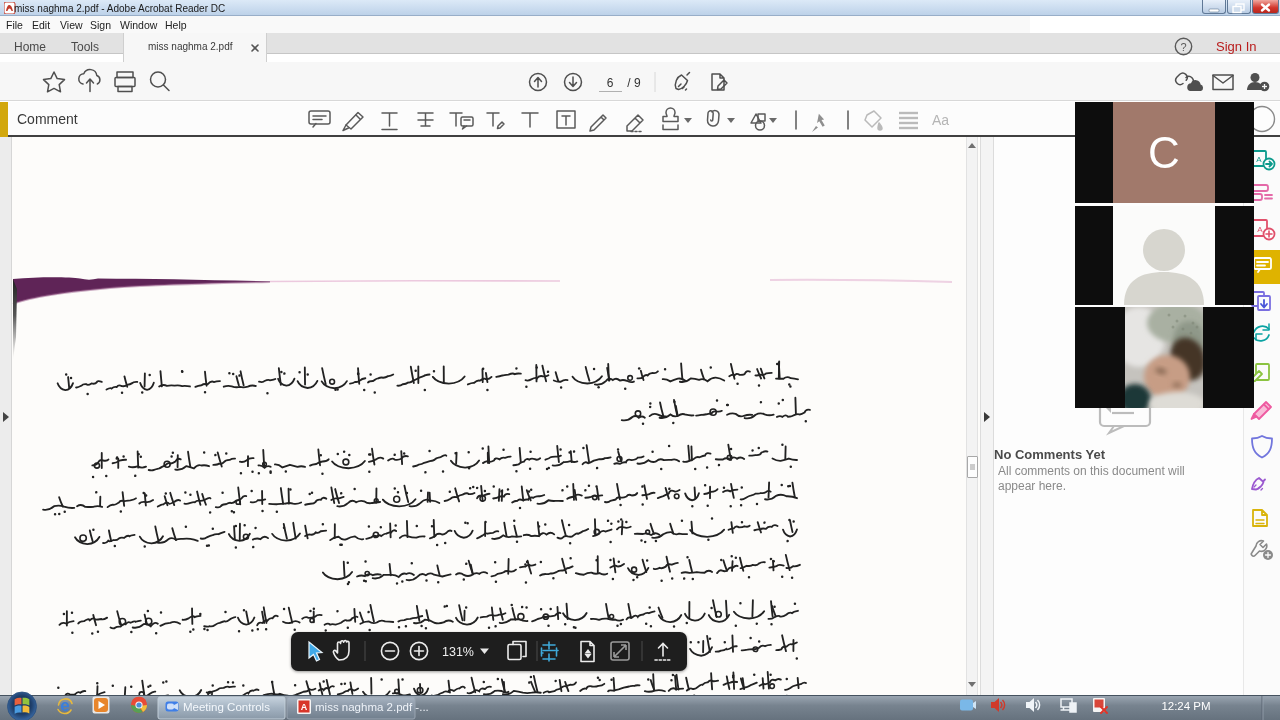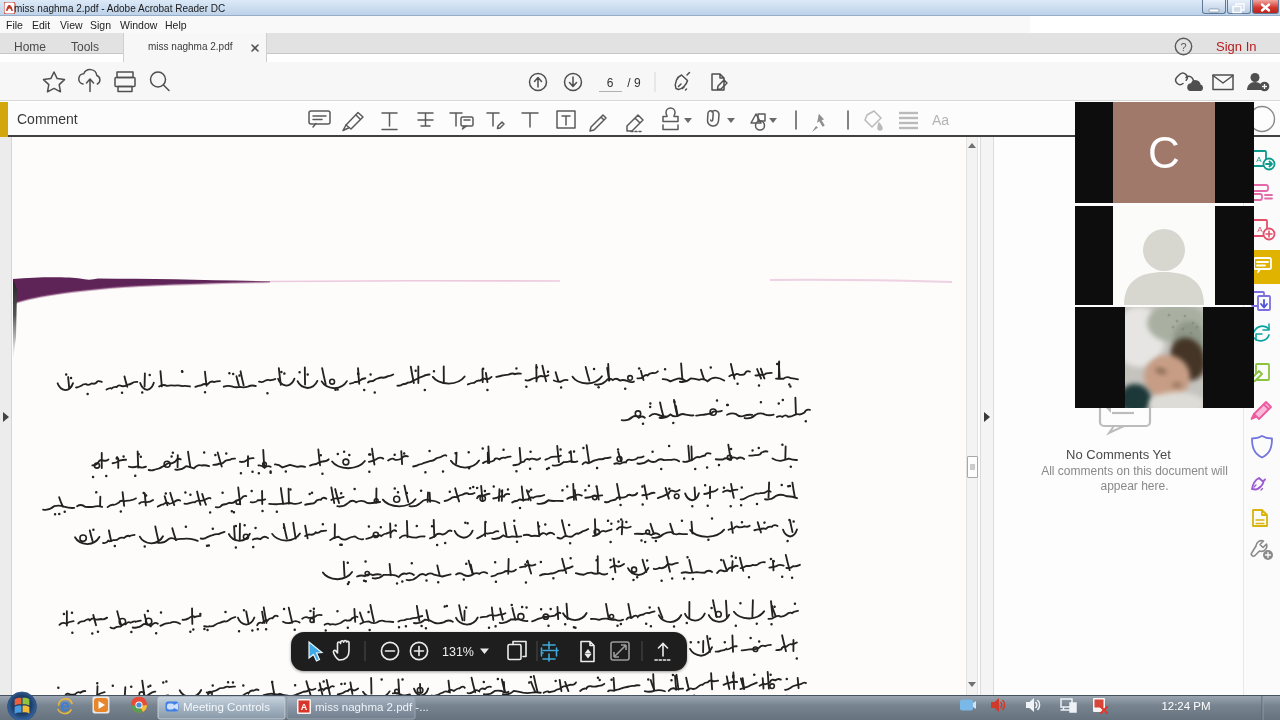--- a/index.html
+++ b/index.html
@@ -26,27 +26,27 @@
 #commentlbl{left:17px;top:9px;font-size:14px;color:#3a3a3a}
 
 #docarea{left:0;top:137px;width:994px;height:559px;background:#fdfcfa}
 #leftstrip{left:0;top:0;width:12px;height:559px;background:#ececec;border-right:1px solid #d6d6d6}
 
 #vscroll{left:966px;top:0px;width:12px;height:559px;background:#f3f3f3;border-left:1px solid #e2e2e2;border-right:1px solid #e2e2e2}
 #vthumb{left:966.5px;top:319px;width:11px;height:22px;background:#fdfdfd;border:1px solid #a8a8a8;border-radius:1px}
 #splitter{left:980px;top:0;width:14px;height:559px;background:#f4f4f4;border-left:1px solid #dcdcdc;border-right:1px solid #dcdcdc}
 
 #rightpanel{left:994px;top:137px;width:249px;height:559px;background:#fdfdfd;font-size:12px;color:#8a8a8a}
-#nocomments{left:0;top:310px;width:249px;text-align:center;font-weight:normal;font-size:13px;color:#4a4a4a}
+#nocomments{left:0;top:310px;width:249px;text-align:left;font-weight:bold;font-size:13px;color:#4a4a4a}
 
 #rightstrip{left:1243px;top:137px;width:37px;height:559px;background:#fbfbfb;border-left:1px solid #e8e8e8}
 
 .tile{position:absolute;left:1075px;width:179px;background:#0d0d0d;z-index:10}
 
-#zoombar{left:291px;top:632px;width:396px;height:39px;background:#1e1e1e;border-radius:13px;box-shadow:0 1px 3px rgba(0,0,0,.4);z-index:12}
+#zoombar{left:291px;top:632px;width:396px;height:39px;background:#1e1e1e;border-radius:7px;box-shadow:0 1px 3px rgba(0,0,0,.4);z-index:12}
 
 #taskbar{z-index:20;left:0;top:695px;width:1280px;height:25px;border-top:1px solid #45525f;background:linear-gradient(#9aa5b1,#77838f 40%,#66727e)}
 </style></head>
 <body>
 <div id="app">
 
 <div class="abs" id="docarea">
   <svg class="abs" style="left:0;top:0" width="994" height="559" viewBox="0 0 994 559">
 
     <path d="M13,142 C40,139.5 70,140 80,141.5 C86,143 92,143 98,141.5 C150,141.8 210,142.8 270,144.5 L270,145 C200,146.5 150,148 110,151 C70,154.5 30,160 13,167 Z" fill="#5f2457"></path>
@@ -932,21 +932,21 @@
 </div>
 
 <div class="abs" id="rightpanel">
   <svg class="abs" style="left:104px;top:265px" width="56" height="36" viewBox="0 0 56 36">
     <rect x="2" y="2" width="50" height="22" rx="4" fill="none" stroke="#bcbcbc" stroke-width="2.2"></rect>
     <line x1="14" y1="11" x2="36" y2="11" stroke="#bcbcbc" stroke-width="2.2"></line>
     <path d="M16,24 L11,31 L26,24 Z" fill="#fdfdfd" stroke="#bcbcbc" stroke-width="2"></path>
     <path d="M6,4 L13,11 L13,4 Z" fill="#bcbcbc"></path>
   </svg>
   <div class="abs" id="nocomments">No Comments Yet</div>
-  <div class="abs" style="left:16px;top:327px;width:249px;text-align:center;line-height:1.26">All comments on this document will<br>appear here.</div>
+  <div class="abs" style="left:4px;top:327px;width:249px;text-align:left;line-height:1.26">All comments on this document will<br>appear here.</div>
 </div>
 
 <div class="abs" id="rightstrip"></div>
 <div class="abs" id="stripicons" style="z-index:5">
       <svg class="abs" style="left:1244px;top:100px" width="37" height="500" viewBox="0 0 37 500">
 <circle cx="18" cy="19" r="12.5" fill="#fdfdfd" stroke="#8a8a8a" stroke-width="1.4"></circle>
 <g fill="none" stroke-width="1.8" stroke-linejoin="round" stroke-linecap="round">
 <g stroke="#0e9b8d">
             <rect x="9" y="51" width="13" height="15" rx="1"></rect>
             <text x="15" y="62" font-size="8" fill="#0e9b8d" stroke="none" text-anchor="middle" font-family="Liberation Sans">A</text>

